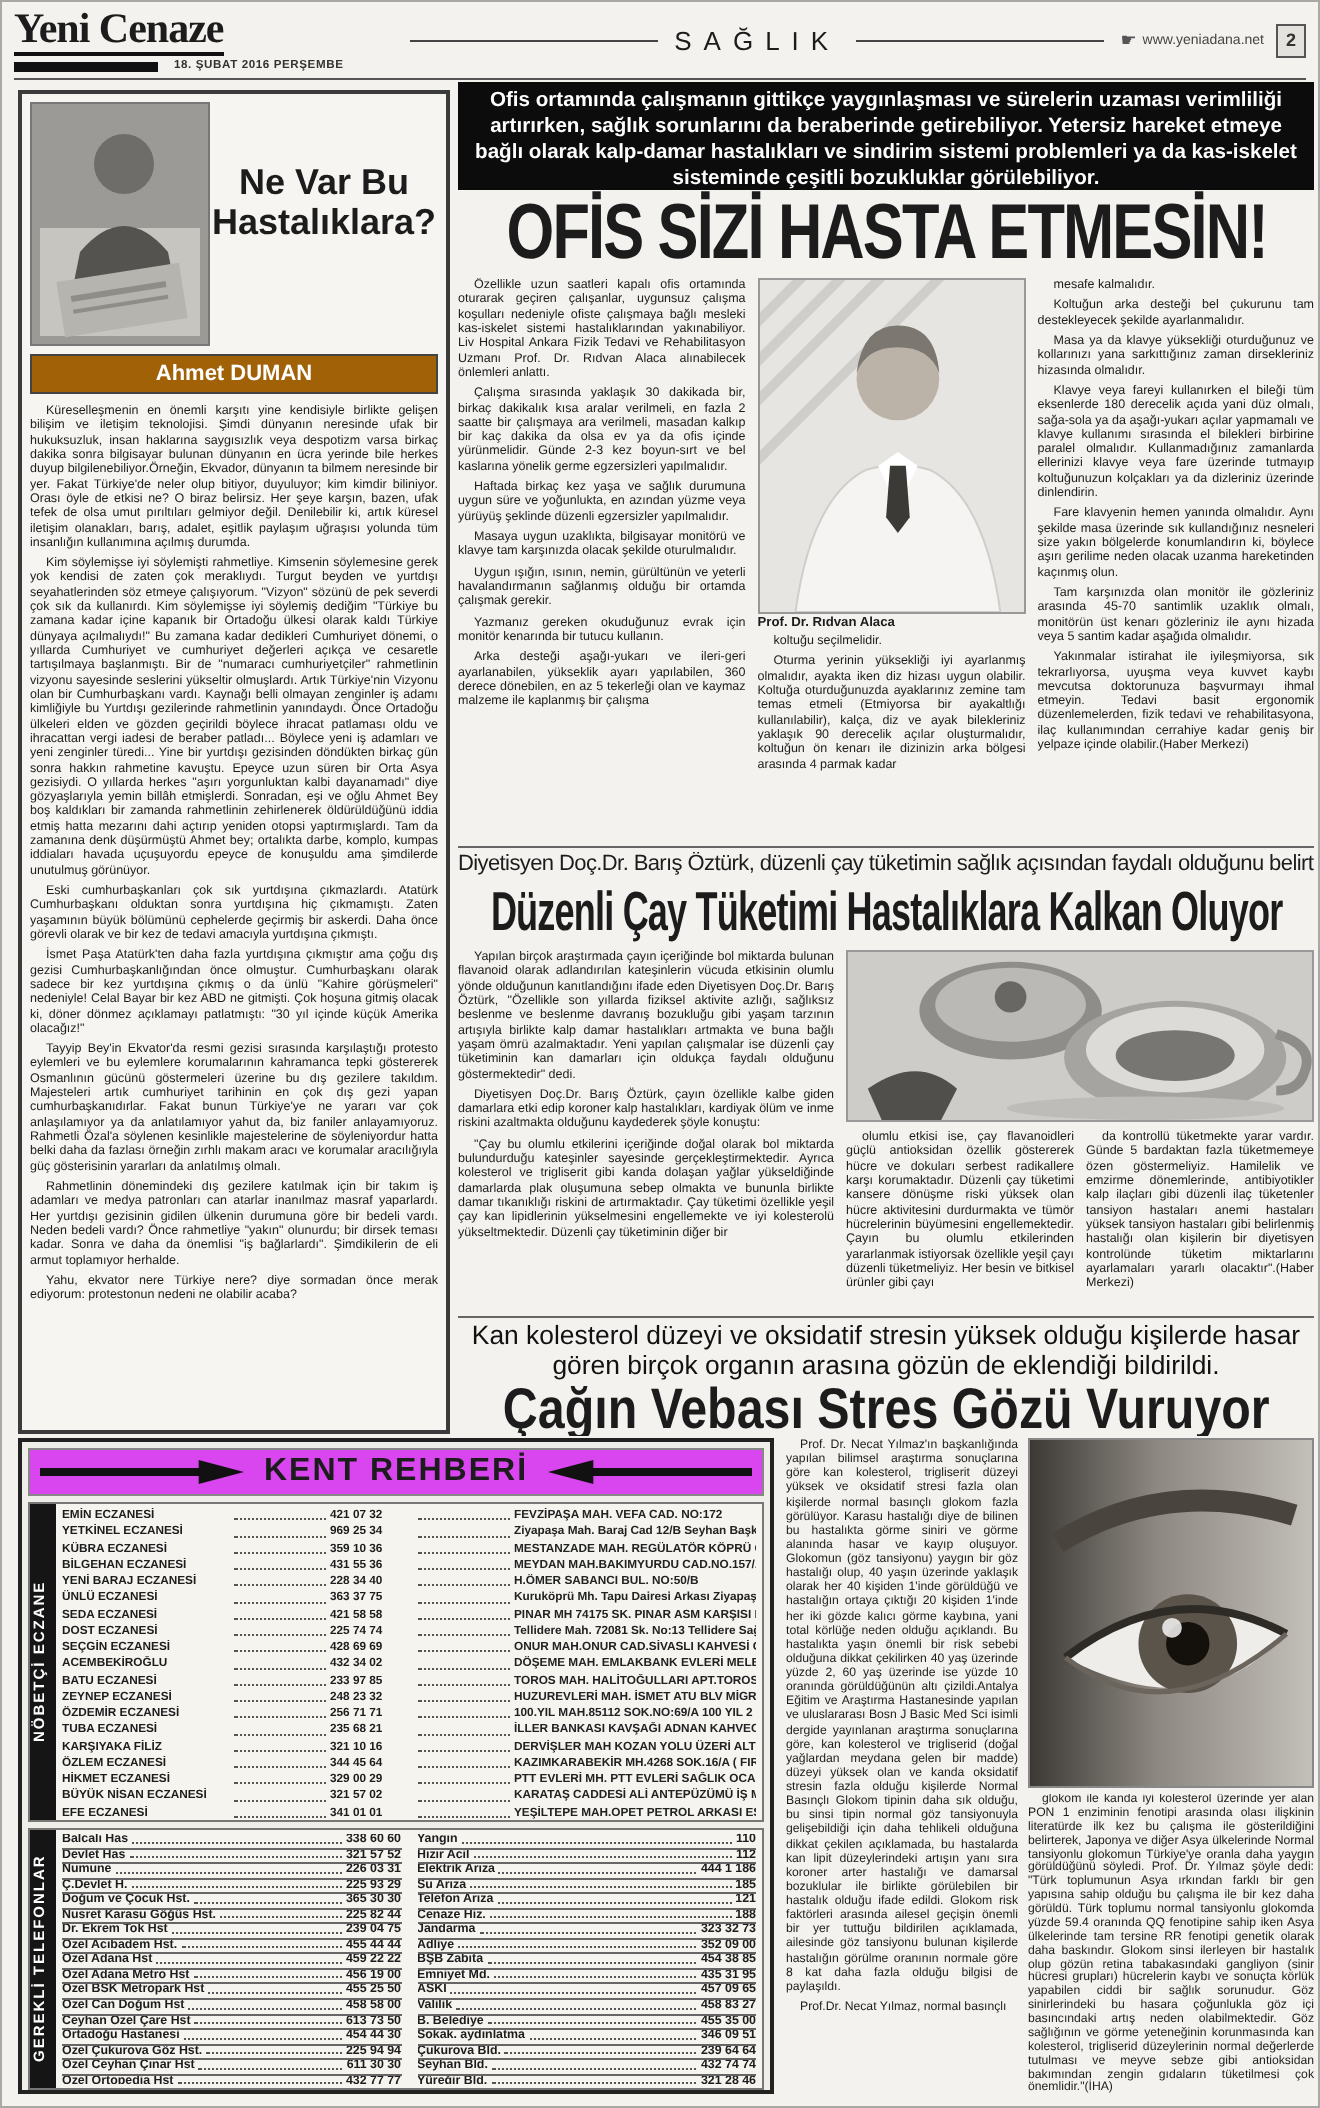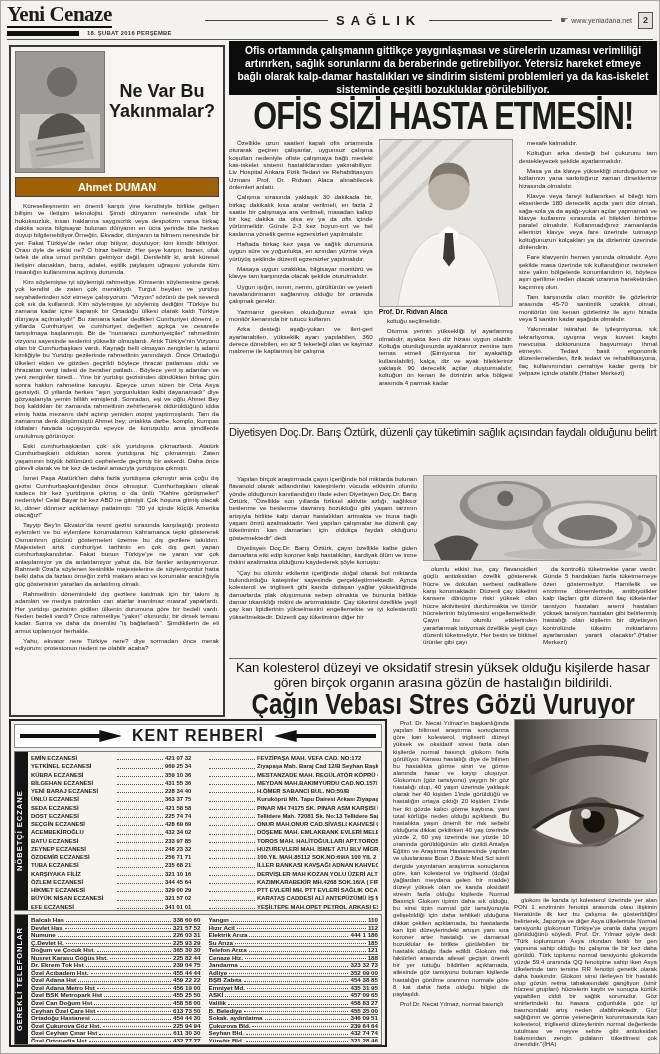--- a/index.html
+++ b/index.html
@@ -5,21 +5,21 @@
   html,body{margin:0;padding:0;background:#d9d8d4;}
   .page{position:relative;width:660px;height:1054px;background:#f3f2ee;font-family:"Liberation Sans",sans-serif;color:#1c1c1c;overflow:hidden;border:1px solid #a9a8a4;box-sizing:border-box;}
   
   .header{position:absolute;left:6px;top:2px;right:6px;height:34px;display:flex;align-items:center;}
   .masthead-wrap{width:190px;}
   .masthead{font-family:"Liberation Serif",serif;font-weight:bold;font-size:21px;letter-spacing:-0.5px;border-bottom:2px solid #111;display:inline-block;line-height:1;padding-bottom:1px;}
   .mast-sub{display:flex;align-items:center;margin-top:2px;}
   .slogan-bar{width:72px;height:5px;background:#111;}
   .issue-date{font-size:5.8px;font-weight:bold;color:#333;margin-left:8px;letter-spacing:.3px;}
   .h-rule{flex:1;height:0;border-top:1px solid #444;margin:0 8px;}
-  .section-title{font-size:13px;font-weight:bold;letter-spacing:6px;}
+  .section-title{font-size:13px;font-weight:normal;letter-spacing:6px;}
   .site{display:flex;align-items:center;font-size:7px;color:#444;}
   .hand-icon{font-size:9px;margin-right:3px;color:#555;}
   .page-num{margin-left:6px;width:13px;height:15px;border:1px solid #555;background:#e3e2de;font-size:9px;font-weight:bold;display:flex;align-items:center;justify-content:center;color:#333;}
   .header-rule{position:absolute;left:6px;top:38px;right:6px;border-top:1px solid #555;}
   
   .bt{font-size:6.25px;line-height:1.17;text-align:justify;overflow:hidden;}
   .bt p{margin:0 0 3px;text-indent:8px;}
   
   .col-article{position:absolute;left:8px;top:44px;width:216px;height:672px;border:2px solid #3b3b3b;background:#f6f5f1;padding:4px;box-sizing:border-box;}
   .ca-head{display:flex;}
@@ -49,21 +49,21 @@
   .tc1{width:188px;flex:none;}
   .tea-right{flex:1;display:flex;flex-direction:column;}
   .tea-photo{height:86px;border:1px solid #999;box-sizing:border-box;}
   .tea-cols{flex:1;display:flex;gap:6px;margin-top:4px;overflow:hidden;}
   .tc2,.tc3{flex:1;}
   .stress-kicker{top:660px;font-size:13.2px;white-space:normal;line-height:1.12;color:#111;}
   .hl-stress{left:228px;top:690px;width:428px;height:27px;}
   .hl-stress span{font-size:26px;letter-spacing:0;transform:scale(.93,1.1);}
   
   .kent-box{position:absolute;left:8px;top:718px;width:378px;height:328px;border:2px solid #222;background:#f0eee8;padding:3px;box-sizing:border-box;}
-  .kent-bar{height:24px;background:#ffffff;border:1px solid #888;display:flex;align-items:center;padding:0 5px;box-sizing:border-box;}
+  .kent-bar{height:24px;background:#d946ef;border:1px solid #888;display:flex;align-items:center;padding:0 5px;box-sizing:border-box;}
   .kent-bar .title{flex:none;font-size:16px;font-weight:bold;letter-spacing:1px;margin:0 10px;}
   .arrow{flex:1;height:12px;}
   .sub-box{display:flex;border:1px solid #777;background:#f5f4ef;margin-top:3px;box-sizing:border-box;}
   .pharm-box{height:160px;}
   .phone-box{height:131px;}
   .vlabel{width:13px;flex:none;background:#151515;color:#fff;font-size:7.5px;font-weight:bold;writing-mode:vertical-rl;transform:rotate(180deg);text-align:center;letter-spacing:1px;}
   .pharm-rows{flex:1;padding:2px 3px;overflow:hidden;}
   .pharm-row{display:flex;align-items:flex-end;font-size:5.9px;line-height:8.25px;white-space:nowrap;overflow:hidden;}
   .pharm-row .nm{width:84px;flex:none;font-weight:bold;overflow:hidden;}
   .pharm-row .ph{width:42px;flex:none;font-weight:bold;}
@@ -112,21 +112,21 @@
         <svg viewBox="0 0 88 120" width="88" height="120" preserveAspectRatio="none">
           <rect width="88" height="120" fill="#9b9a97"></rect>
           <rect x="4" y="62" width="80" height="54" fill="#c7c5c0"></rect>
           <circle cx="46" cy="30" r="15" fill="#6e6d6a"></circle>
           <path d="M24 74 q22-26 44 0 l4 20 -52 0 Z" fill="#54534f"></path>
           <rect x="14" y="84" width="62" height="28" fill="#b6b4af" transform="rotate(-9 45 98)"></rect>
           <rect x="20" y="92" width="48" height="3" fill="#8f8d88" transform="rotate(-9 45 98)"></rect>
           <rect x="20" y="99" width="48" height="2" fill="#8f8d88" transform="rotate(-9 45 98)"></rect>
         </svg>
       </div>
-      <div class="ca-title">Ne Var Bu Yakınmalar?</div>
+      <div class="ca-title">Ne Var Bu Hastalıklara?</div>
     </div>
     <div class="byline-bar">Ahmet DUMAN</div>
     <div class="ca-body bt">
 
     <p>Küreselleşmenin en önemli karşıtı yine kendisiyle birlikte gelişen bilişim ve iletişim teknolojisi. Şimdi dünyanın neresinde ufak bir hukuksuzluk, insan haklarına saygısızlık veya despotizm varsa birkaç dakika sonra bilgisayar bulunan dünyanın en ücra yerinde bile herkes duyup bilgilenebiliyor.Örneğin, Ekvador, dünyanın ta bilmem neresinde bir yer. Fakat Türkiye'de neler olup bitiyor, duyuluyor; kim kimdir biliniyor. Orası öyle de etkisi ne? O biraz belirsiz. Her şeye karşın, bazen, ufak tefek de olsa umut pırıltıları gelmiyor değil. Denilebilir ki, artık küresel iletişim olanakları, barış, adalet, eşitlik paylaşım uğraşısı yolunda tüm insanlığın kullanımına açılmış durumda.</p>
         <p>Kim söylemişse iyi söylemişti rahmetliye. Kimsenin söylemesine gerek yok kendisi de zaten çok meraklıydı. Turgut beyden ve yurtdışı seyahatlerinden söz etmeye çalışıyorum. "Vizyon" sözünü de pek severdi çok sık da kullanırdı. Kim söylemişse iyi söylemiş dediğim "Türkiye bu zamana kadar içine kapanık bir Ortadoğu ülkesi olarak kaldı Türkiye dünyaya açılmalıydı!" Bu zamana kadar dedikleri Cumhuriyet dönemi, o yıllarda Cumhuriyet ve cumhuriyet değerleri açıkça ve cesaretle tartışılmaya başlanmıştı. Bir de "numaracı cumhuriyetçiler" rahmetlinin vizyonu sayesinde seslerini yükseltir olmuşlardı. Artık Türkiye'nin Vizyonu olan bir Cumhurbaşkanı vardı. Kaynağı belli olmayan zenginler iş adamı kimliğiyle bu Yurtdışı gezilerinde rahmetlinin yanındaydı. Önce Ortadoğu ülkeleri elden ve gözden geçirildi böylece ihracat patlaması oldu ve ihracattan vergi iadesi de beraber patladı... Böylece yeni iş adamları ve yeni zenginler türedi... Yine bir yurtdışı gezisinden döndükten birkaç gün sonra hakkın rahmetine kavuştu. Epeyce uzun süren bir Orta Asya gezisiydi. O yıllarda herkes "aşırı yorgunluktan kalbi dayanamadı" diye gözyaşlarıyla yemin billâh etmişlerdi. Sonradan, eşi ve oğlu Ahmet Bey boş kaldıkları bir zamanda rahmetlinin zehirlenerek öldürüldüğünü iddia etmiş hatta mezarını dahi açtırıp yeniden otopsi yaptırmışlardı. Tam da zamanına denk düşürmüştü Ahmet bey; ortalıkta darbe, komplo, kumpas iddiaları havada uçuşuyordu epeyce de konuşuldu ama şimdilerde unutulmuş görünüyor.</p>
         <p>Eski cumhurbaşkanları çok sık yurtdışına çıkmazlardı. Atatürk Cumhurbaşkanı olduktan sonra yurtdışına hiç çıkmamıştı. Zaten yaşamının büyük bölümünü cephelerde geçirmiş bir askerdi. Daha önce görevli olarak ve bir kez de tedavi amacıyla yurtdışına çıkmıştı.</p>
         <p>İsmet Paşa Atatürk'ten daha fazla yurtdışına çıkmıştır ama çoğu dış gezisi Cumhurbaşkanlığından önce olmuştur. Cumhurbaşkanı olarak sadece bir kez yurtdışına çıkmış o da ünlü "Kahire görüşmeleri" nedeniyle! Celal Bayar bir kez ABD ne gitmişti. Çok hoşuna gitmiş olacak ki, döner dönmez açıklamayı patlatmıştı: "30 yıl içinde küçük Amerika olacağız!"</p>
         <p>Tayyip Bey'in Ekvator'da resmi gezisi sırasında karşılaştığı protesto eylemleri ve bu eylemlere korumalarının kahramanca tepki göstererek Osmanlının gücünü göstermeleri üzerine bu dış gezilere takıldım. Majesteleri artık cumhuriyet tarihinin en çok dış gezi yapan cumhurbaşkanıdırlar. Fakat bunun Türkiye'ye ne yararı var çok anlaşılamıyor ya da anlatılamıyor yahut da, biz faniler anlayamıyoruz. Rahmetli Özal'a söylenen kesinlikle majestelerine de söyleniyordur hatta belki daha da fazlası örneğin zırhlı makam aracı ve korumalar aracılığıyla güç gösterisinin yararları da anlatılmış olmalı.</p>
         <p>Rahmetlinin dönemindeki dış gezilere katılmak için bir takım iş adamları ve medya patronları can atarlar inanılmaz masraf yaparlardı. Her yurtdışı gezisinin gidilen ülkenin durumuna göre bir bedeli vardı. Neden bedeli vardı? Önce rahmetliye "yakın" olunurdu; bir dirsek teması kadar. Sonra ve daha da önemlisi "iş bağlarlardı". Şimdikilerin de eli armut toplamıyor herhalde.</p>
@@ -180,20 +180,23 @@
         <p>Masa ya da klavye yüksekliği oturduğunuz ve kollarınızı yana sarkıttığınız zaman dirsekleriniz hizasında olmalıdır.</p>
         <p>Klavye veya fareyi kullanırken el bileği tüm eksenlerde 180 derecelik açıda yani düz olmalı, sağa-sola ya da aşağı-yukarı açılar yapmamalı ve klavye kullanımı sırasında el bilekleri birbirine paralel olmalıdır. Kullanmadığınız zamanlarda ellerinizi klavye veya fare üzerinde tutmayıp koltuğunuzun kolçakları ya da dizleriniz üzerinde dinlendirin.</p>
         <p>Fare klavyenin hemen yanında olmalıdır. Aynı şekilde masa üzerinde sık kullandığınız nesneleri size yakın bölgelerde konumlandırın ki, böylece aşırı gerilime neden olacak uzanma hareketinden kaçınmış olun.</p>
         <p>Tam karşınızda olan monitör ile gözleriniz arasında 45-70 santimlik uzaklık olmalı, monitörün üst kenarı gözleriniz ile aynı hizada veya 5 santim kadar aşağıda olmalıdır.</p>
         <p>Yakınmalar istirahat ile iyileşmiyorsa, sık tekrarlıyorsa, uyuşma veya kuvvet kaybı mevcutsa doktorunuza başvurmayı ihmal etmeyin. Tedavi basit ergonomik düzenlemelerden, fizik tedavi ve rehabilitasyona, ilaç kullanımından cerrahiye kadar geniş bir yelpaze içinde olabilir.(Haber Merkezi)</p>
       </div>
   </div>
 
   <div class="rule-h" style="top:422px;"></div>
   <div class="kicker tea-kicker">Diyetisyen Doç.Dr. Barış Öztürk, düzenli çay tüketimin sağlık açısından faydalı olduğunu belirtti.</div>
+  <div class="headline-fit hl-tea">
+    <span>Düzenli Çay Tüketimi Hastalıklara Kalkan Oluyor</span>
+  </div>
   <div class="tea-article">
     <div class="tc1 bt">
 
     <p>Yapılan birçok araştırmada çayın içeriğinde bol miktarda bulunan flavanoid olarak adlandırılan kateşinlerin vücuda etkisinin olumlu yönde olduğunun kanıtlandığını ifade eden Diyetisyen Doç.Dr. Barış Öztürk, "Özellikle son yıllarda fiziksel aktivite azlığı, sağlıksız beslenme ve beslenme davranış bozukluğu gibi yaşam tarzının artışıyla birlikte kalp damar hastalıkları artmakta ve buna bağlı yaşam ömrü azalmaktadır. Yeni yapılan çalışmalar ise düzenli çay tüketiminin kan damarları için oldukça faydalı olduğunu göstermektedir" dedi.</p>
         <p>Diyetisyen Doç.Dr. Barış Öztürk, çayın özellikle kalbe giden damarlara etki edip koroner kalp hastalıkları, kardiyak ölüm ve inme riskini azaltmakta olduğunu kaydederek şöyle konuştu:</p>
         <p>"Çay bu olumlu etkilerini içeriğinde doğal olarak bol miktarda bulundurduğu kateşinler sayesinde gerçekleştirmektedir. Ayrıca kolesterol ve trigliserit gibi kanda dolaşan yağlar yükseldiğinde damarlarda plak oluşumuna sebep olmakta ve bununla birlikte damar tıkanıklığı riskini de artırmaktadır. Çay tüketimi özellikle yeşil çay kan lipidlerinin yükselmesini engellemekte ve iyi kolesterolü yükseltmektedir. Düzenli çay tüketiminin diğer bir</p>
       </div>
     <div class="tea-right">
       <div class="tea-photo">
         <svg viewBox="0 0 234 86" width="100%" height="84" preserveAspectRatio="none">
@@ -216,21 +219,21 @@
           </div>
         <div class="tc3 bt">
 
         <p>da kontrollü tüketmekte yarar vardır. Günde 5 bardaktan fazla tüketmemeye özen göstermeliyiz. Hamilelik ve emzirme dönemlerinde, antibiyotikler kalp ilaçları gibi düzenli ilaç tüketenler tansiyon hastaları anemi hastaları yüksek tansiyon hastaları gibi belirlenmiş hastalığı olan kişilerin bir diyetisyen kontrolünde tüketim miktarlarını ayarlamaları yararlı olacaktır".(Haber Merkezi)</p>
           </div>
       </div>
     </div>
   </div>
 
   <div class="rule-h" style="top:657px;"></div>
-  <div class="kicker stress-kicker">Kan kolesterol düzeyi ve oksidatif stresin yüksek olduğu kişilerde hasar gören birçok organın arasına gözün de hastalığın bildirildi.</div>
+  <div class="kicker stress-kicker">Kan kolesterol düzeyi ve oksidatif stresin yüksek olduğu kişilerde hasar gören birçok organın arasına gözün de eklendiği bildirildi.</div>
   <div class="headline-fit hl-stress">
     <span>Çağın Vebası Stres Gözü Vuruyor</span>
   </div>
 
   <div class="kent-box">
     <div class="kent-bar">
       <svg class="arrow" viewBox="0 0 90 12" preserveAspectRatio="none">
         <rect x="0" y="4" width="72" height="4" fill="#111"></rect>
           <polygon points="70,0 90,6 70,12" fill="#111"></polygon>
       </svg>

